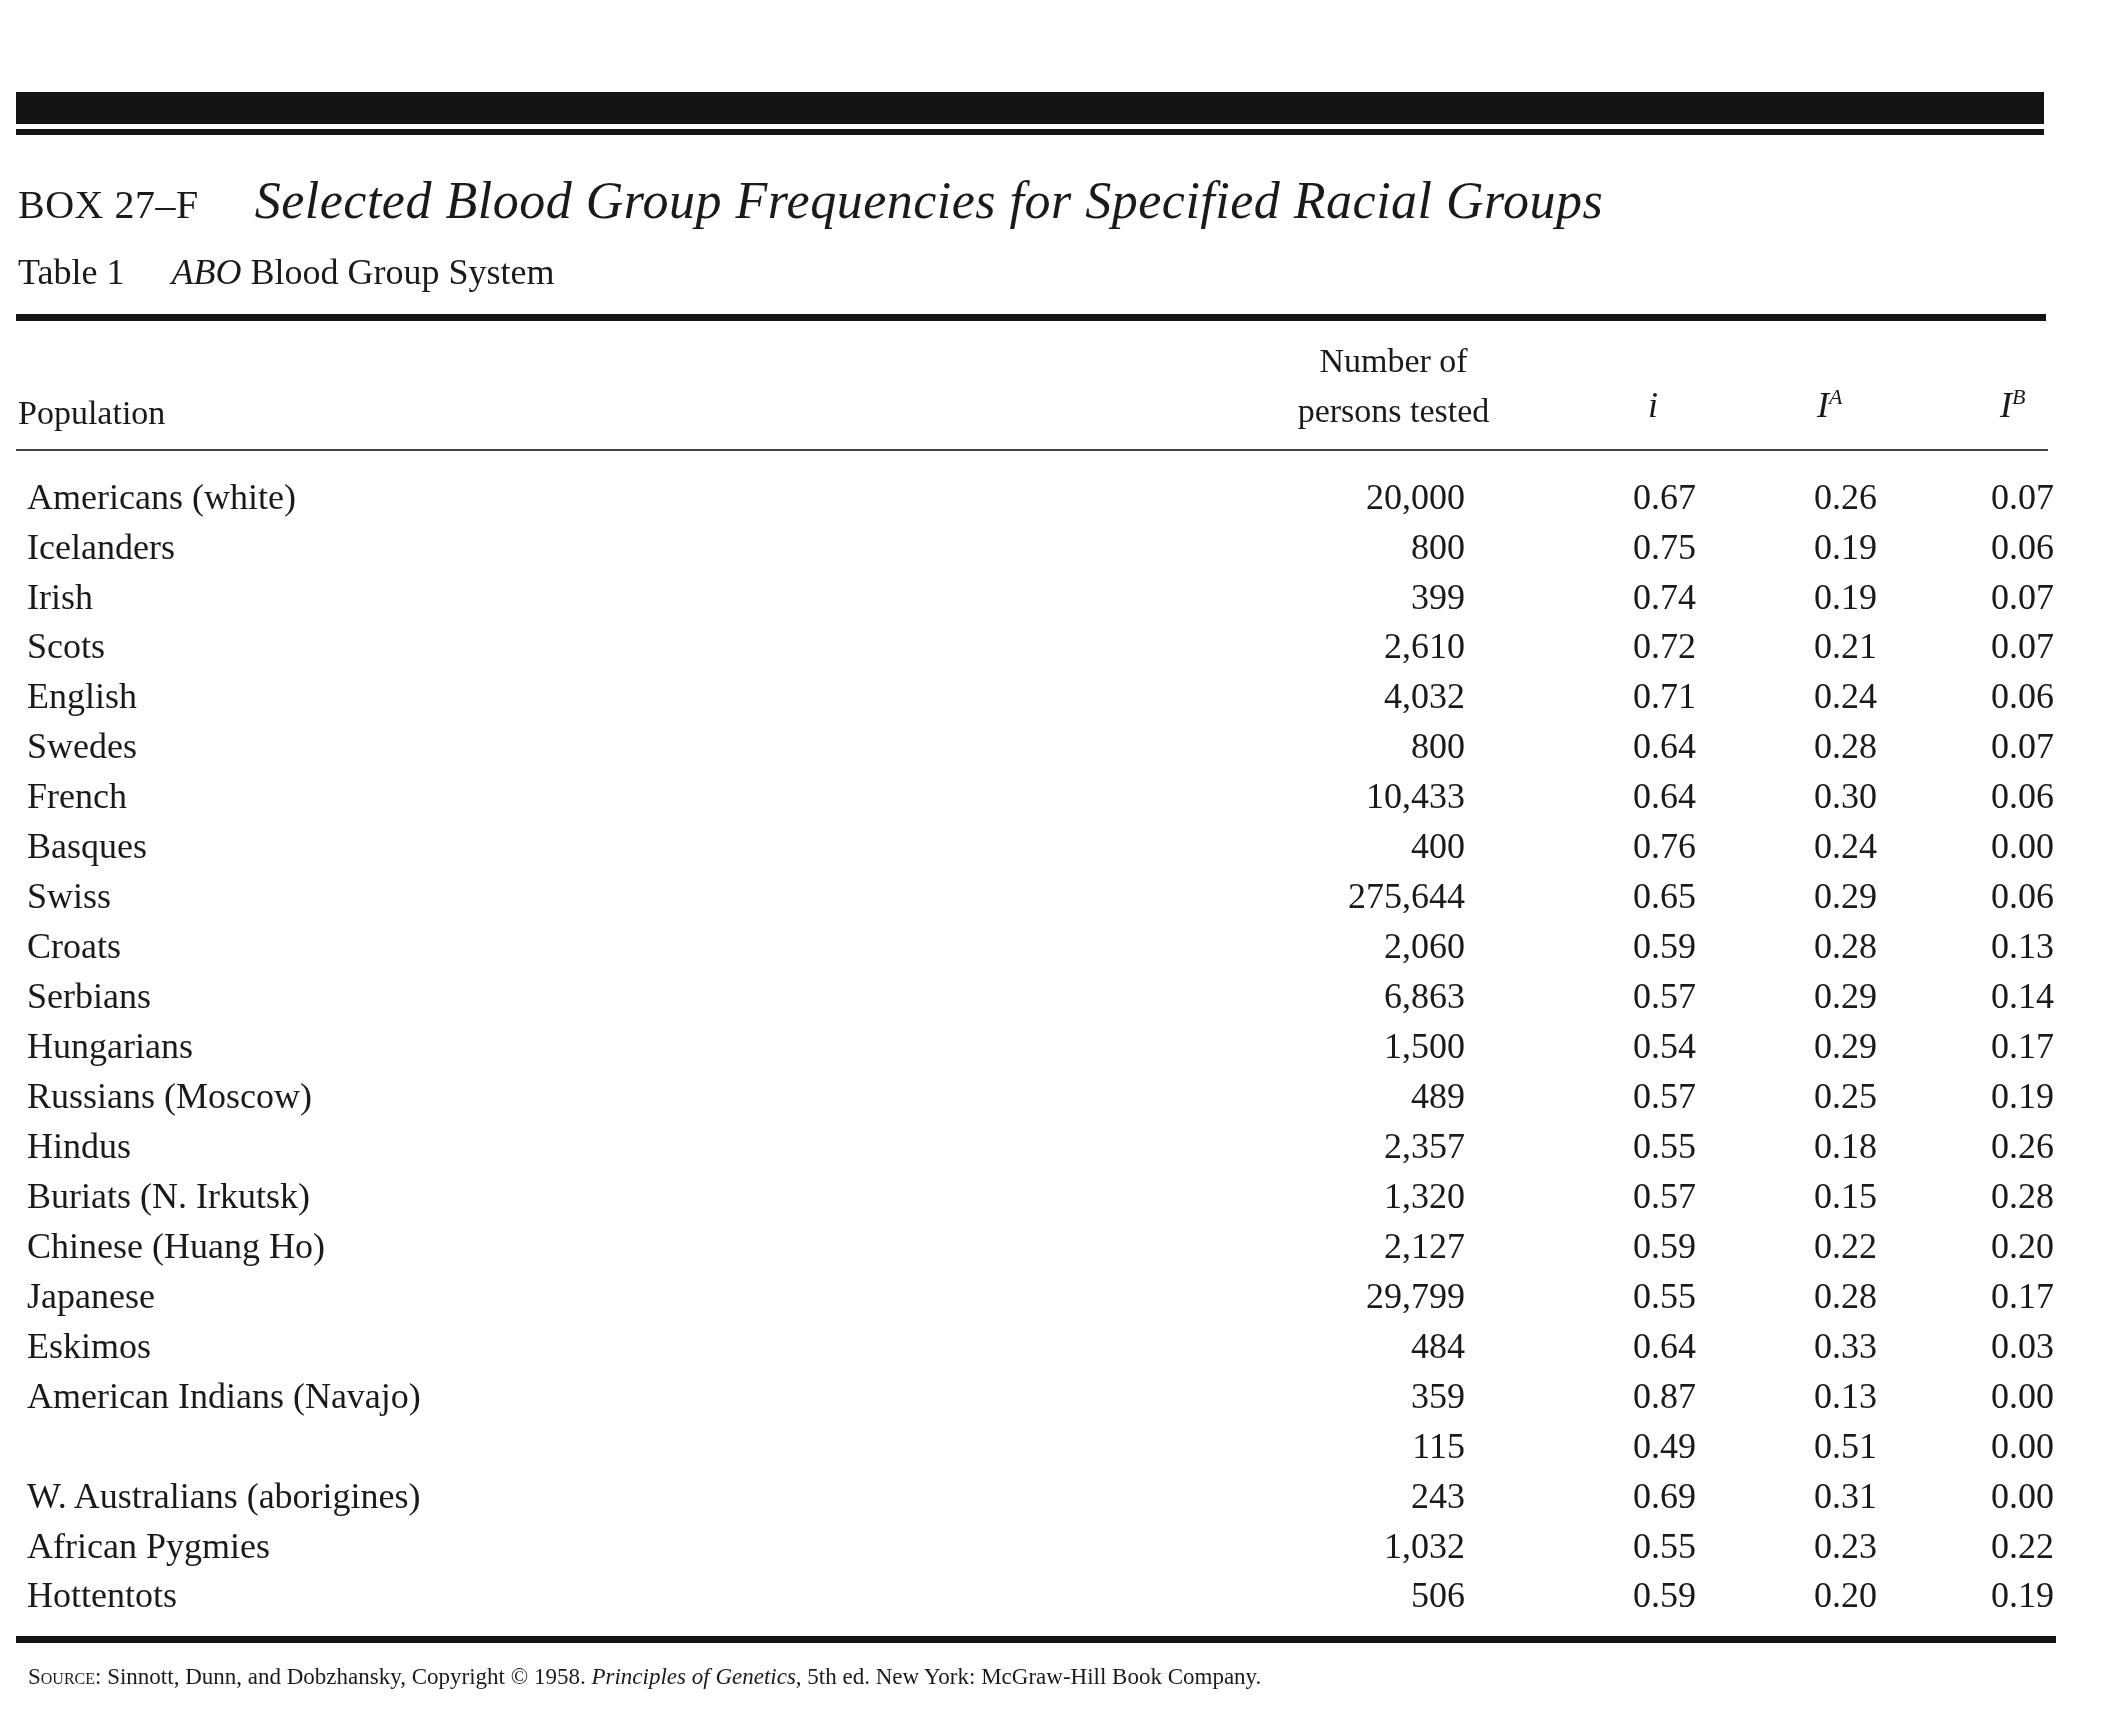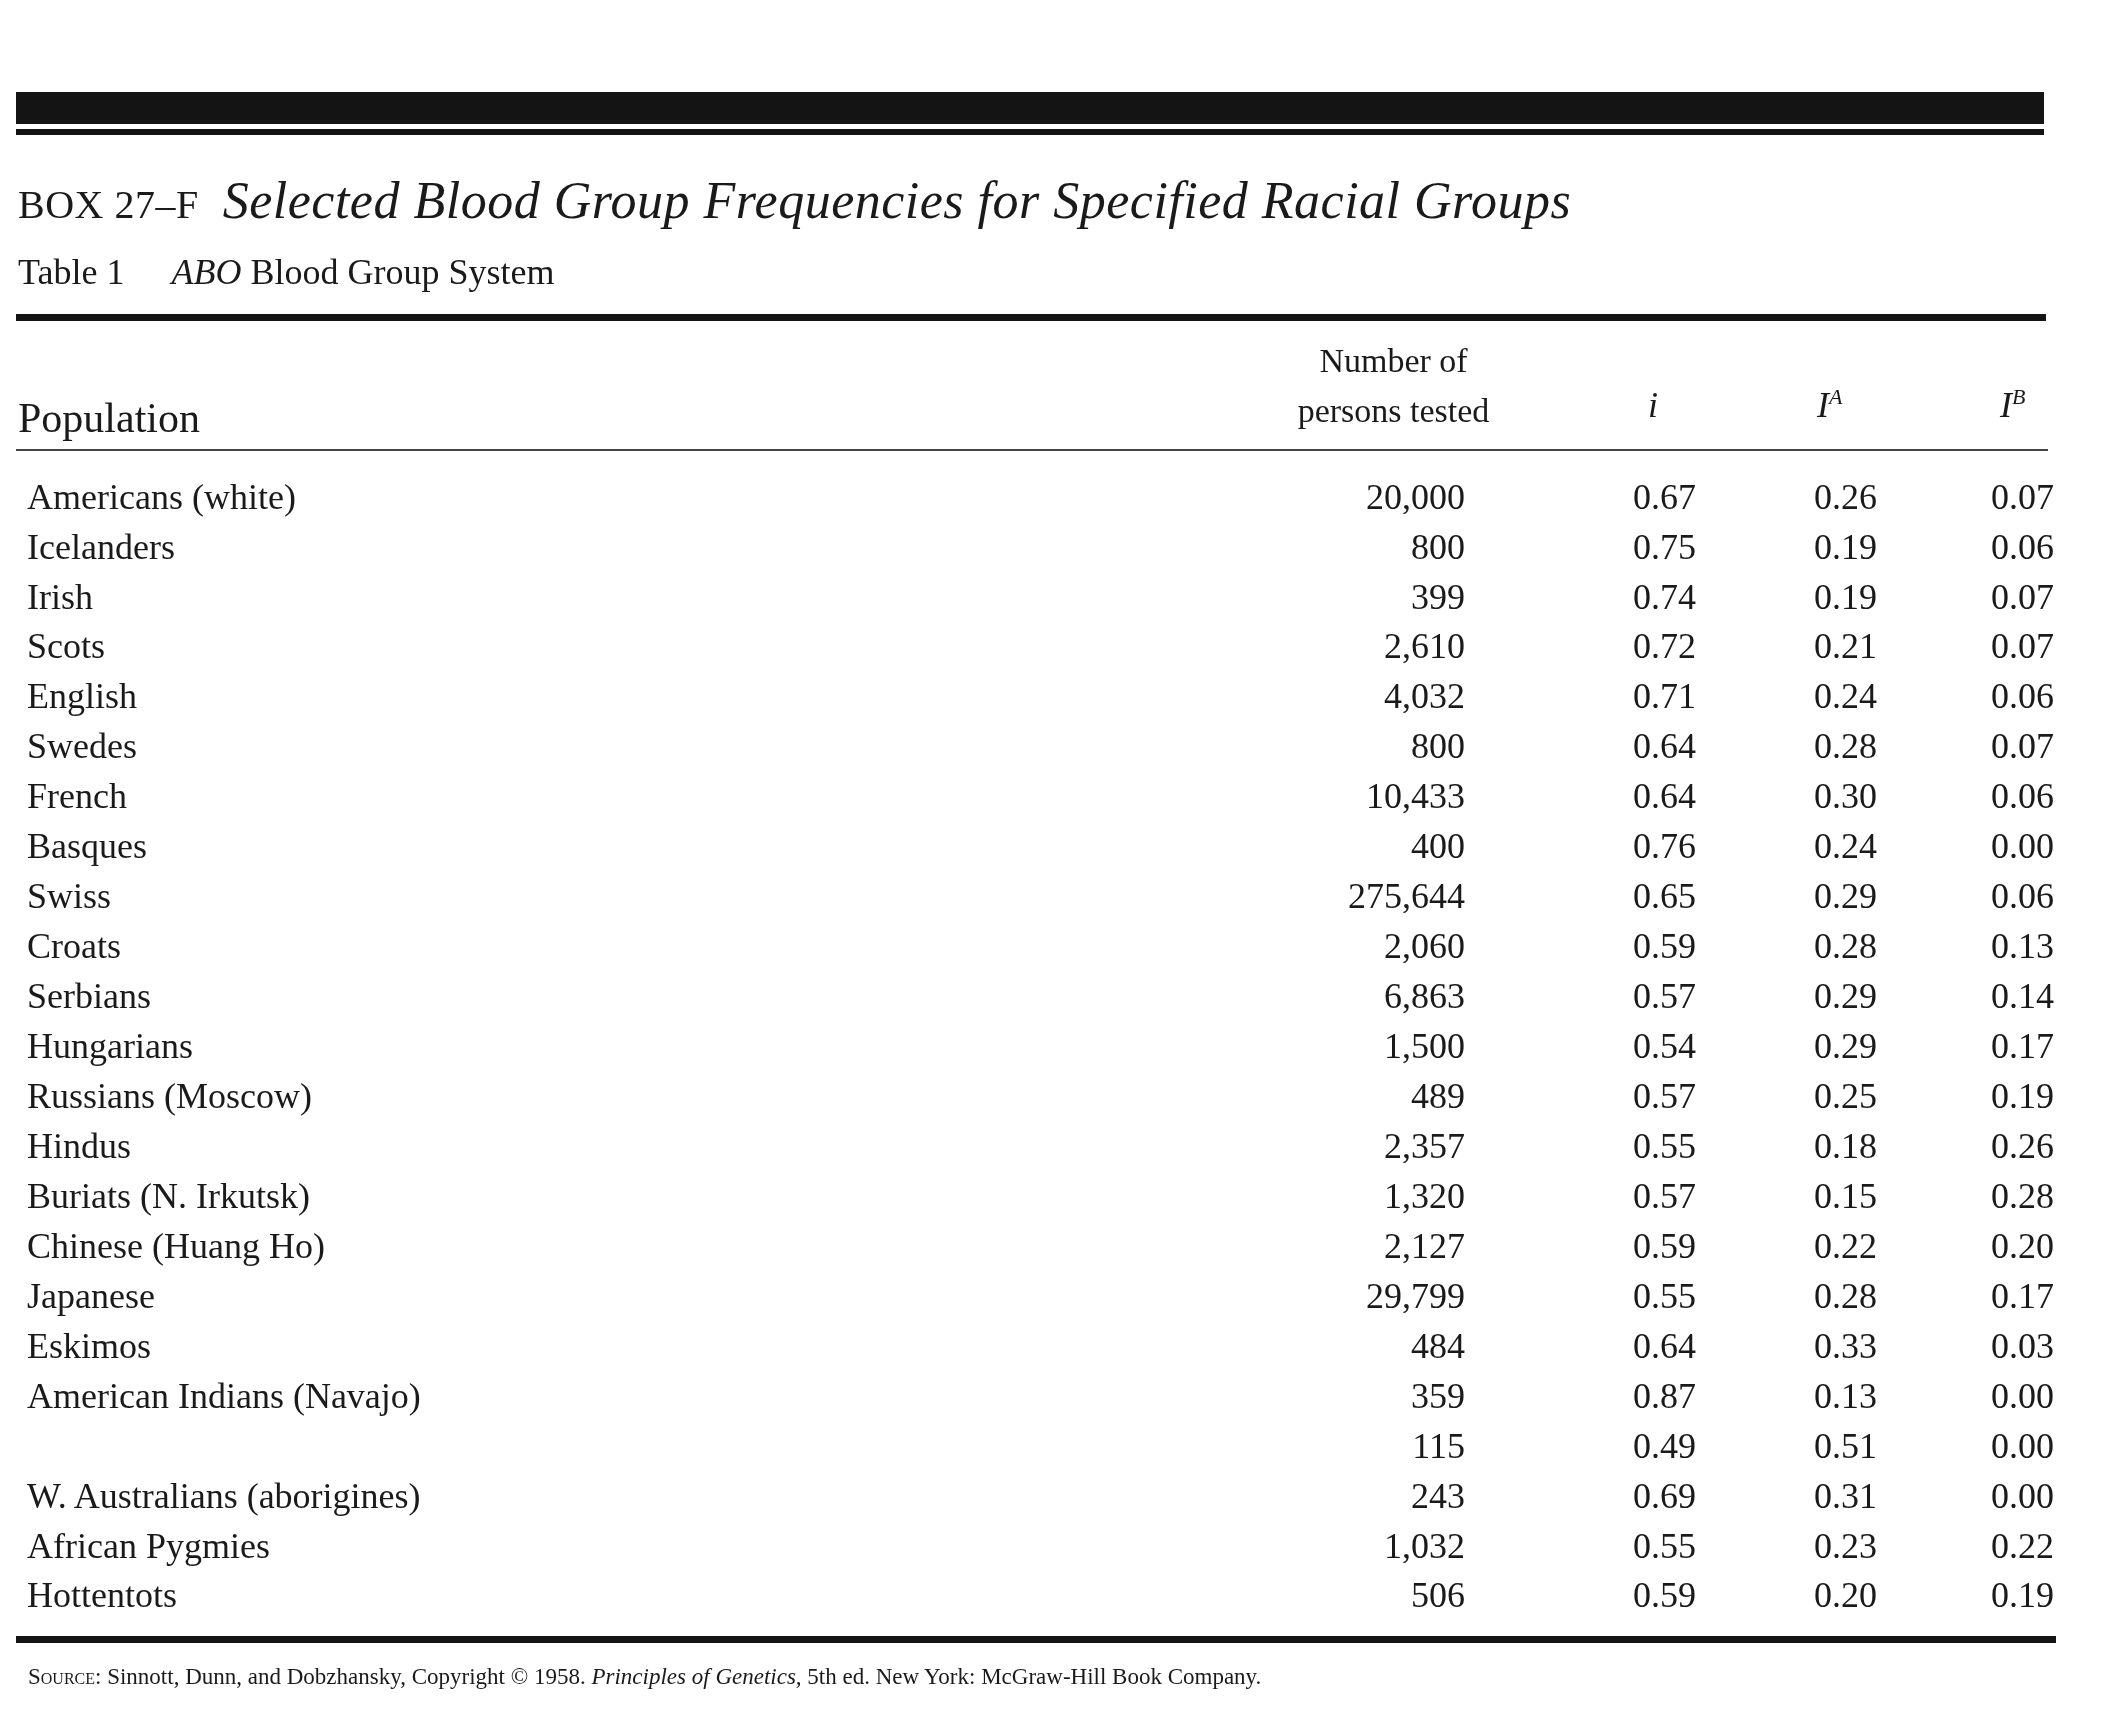--- a/index.html
+++ b/index.html
@@ -1,24 +1,24 @@
 <!DOCTYPE html>
 <html><head>
 <meta charset="utf-8">
 <style>
   html, body { margin: 0; padding: 0; background: #ffffff; }
   body { width: 2125px; height: 1731px; position: relative; overflow: hidden;
          font-family: "Liberation Serif", "DejaVu Serif", serif; color: #1a1a1a; }
   .bar { position: absolute; background: #141414; }
   .title-row { position: absolute; left: 18px; top: 171px; white-space: nowrap; }
   .box-label { font-size: 40px; letter-spacing: 0.5px; }
-  .box-title { font-style: italic; font-size: 52px; margin-left: 20px; letter-spacing: 0.5px; }
+  .box-title { font-style: italic; font-size: 52px; margin-left: 52px; letter-spacing: 0.5px; }
   .table-label { position: absolute; left: 18px; top: 251px; font-size: 36px; white-space: nowrap; }
   .table-label .t-abo { font-style: italic; margin-left: 38px; }
-  .hdr { position: absolute; font-size: 42px; white-space: nowrap; }
+  .hdr { position: absolute; font-size: 34px; white-space: nowrap; }
   .hdr-num { position: absolute; left: 1274px; top: 336px; width: 239px; text-align: center; font-size: 34px; line-height: 50px; }
   .hdr-i, .hdr-ia, .hdr-ib { font-style: italic; font-size: 36px; }
   .hdr-i sup, .hdr-ia sup, .hdr-ib sup { font-size: 22px; }
   .row { position: absolute; left: 7px; width: 2125px; height: 50px; font-size: 36px; }
   .row .pop { position: absolute; left: 20px; white-space: nowrap; }
   .row .num { position: absolute; right: 667px; text-align: right; }
   .row .fi { position: absolute; right: 436px; text-align: right; }
   .row .fa { position: absolute; right: 255px; text-align: right; }
   .row .fb { position: absolute; right: 78px; text-align: right; }
   .source { position: absolute; left: 28px; top: 1664px; font-size: 23px; white-space: nowrap; }

